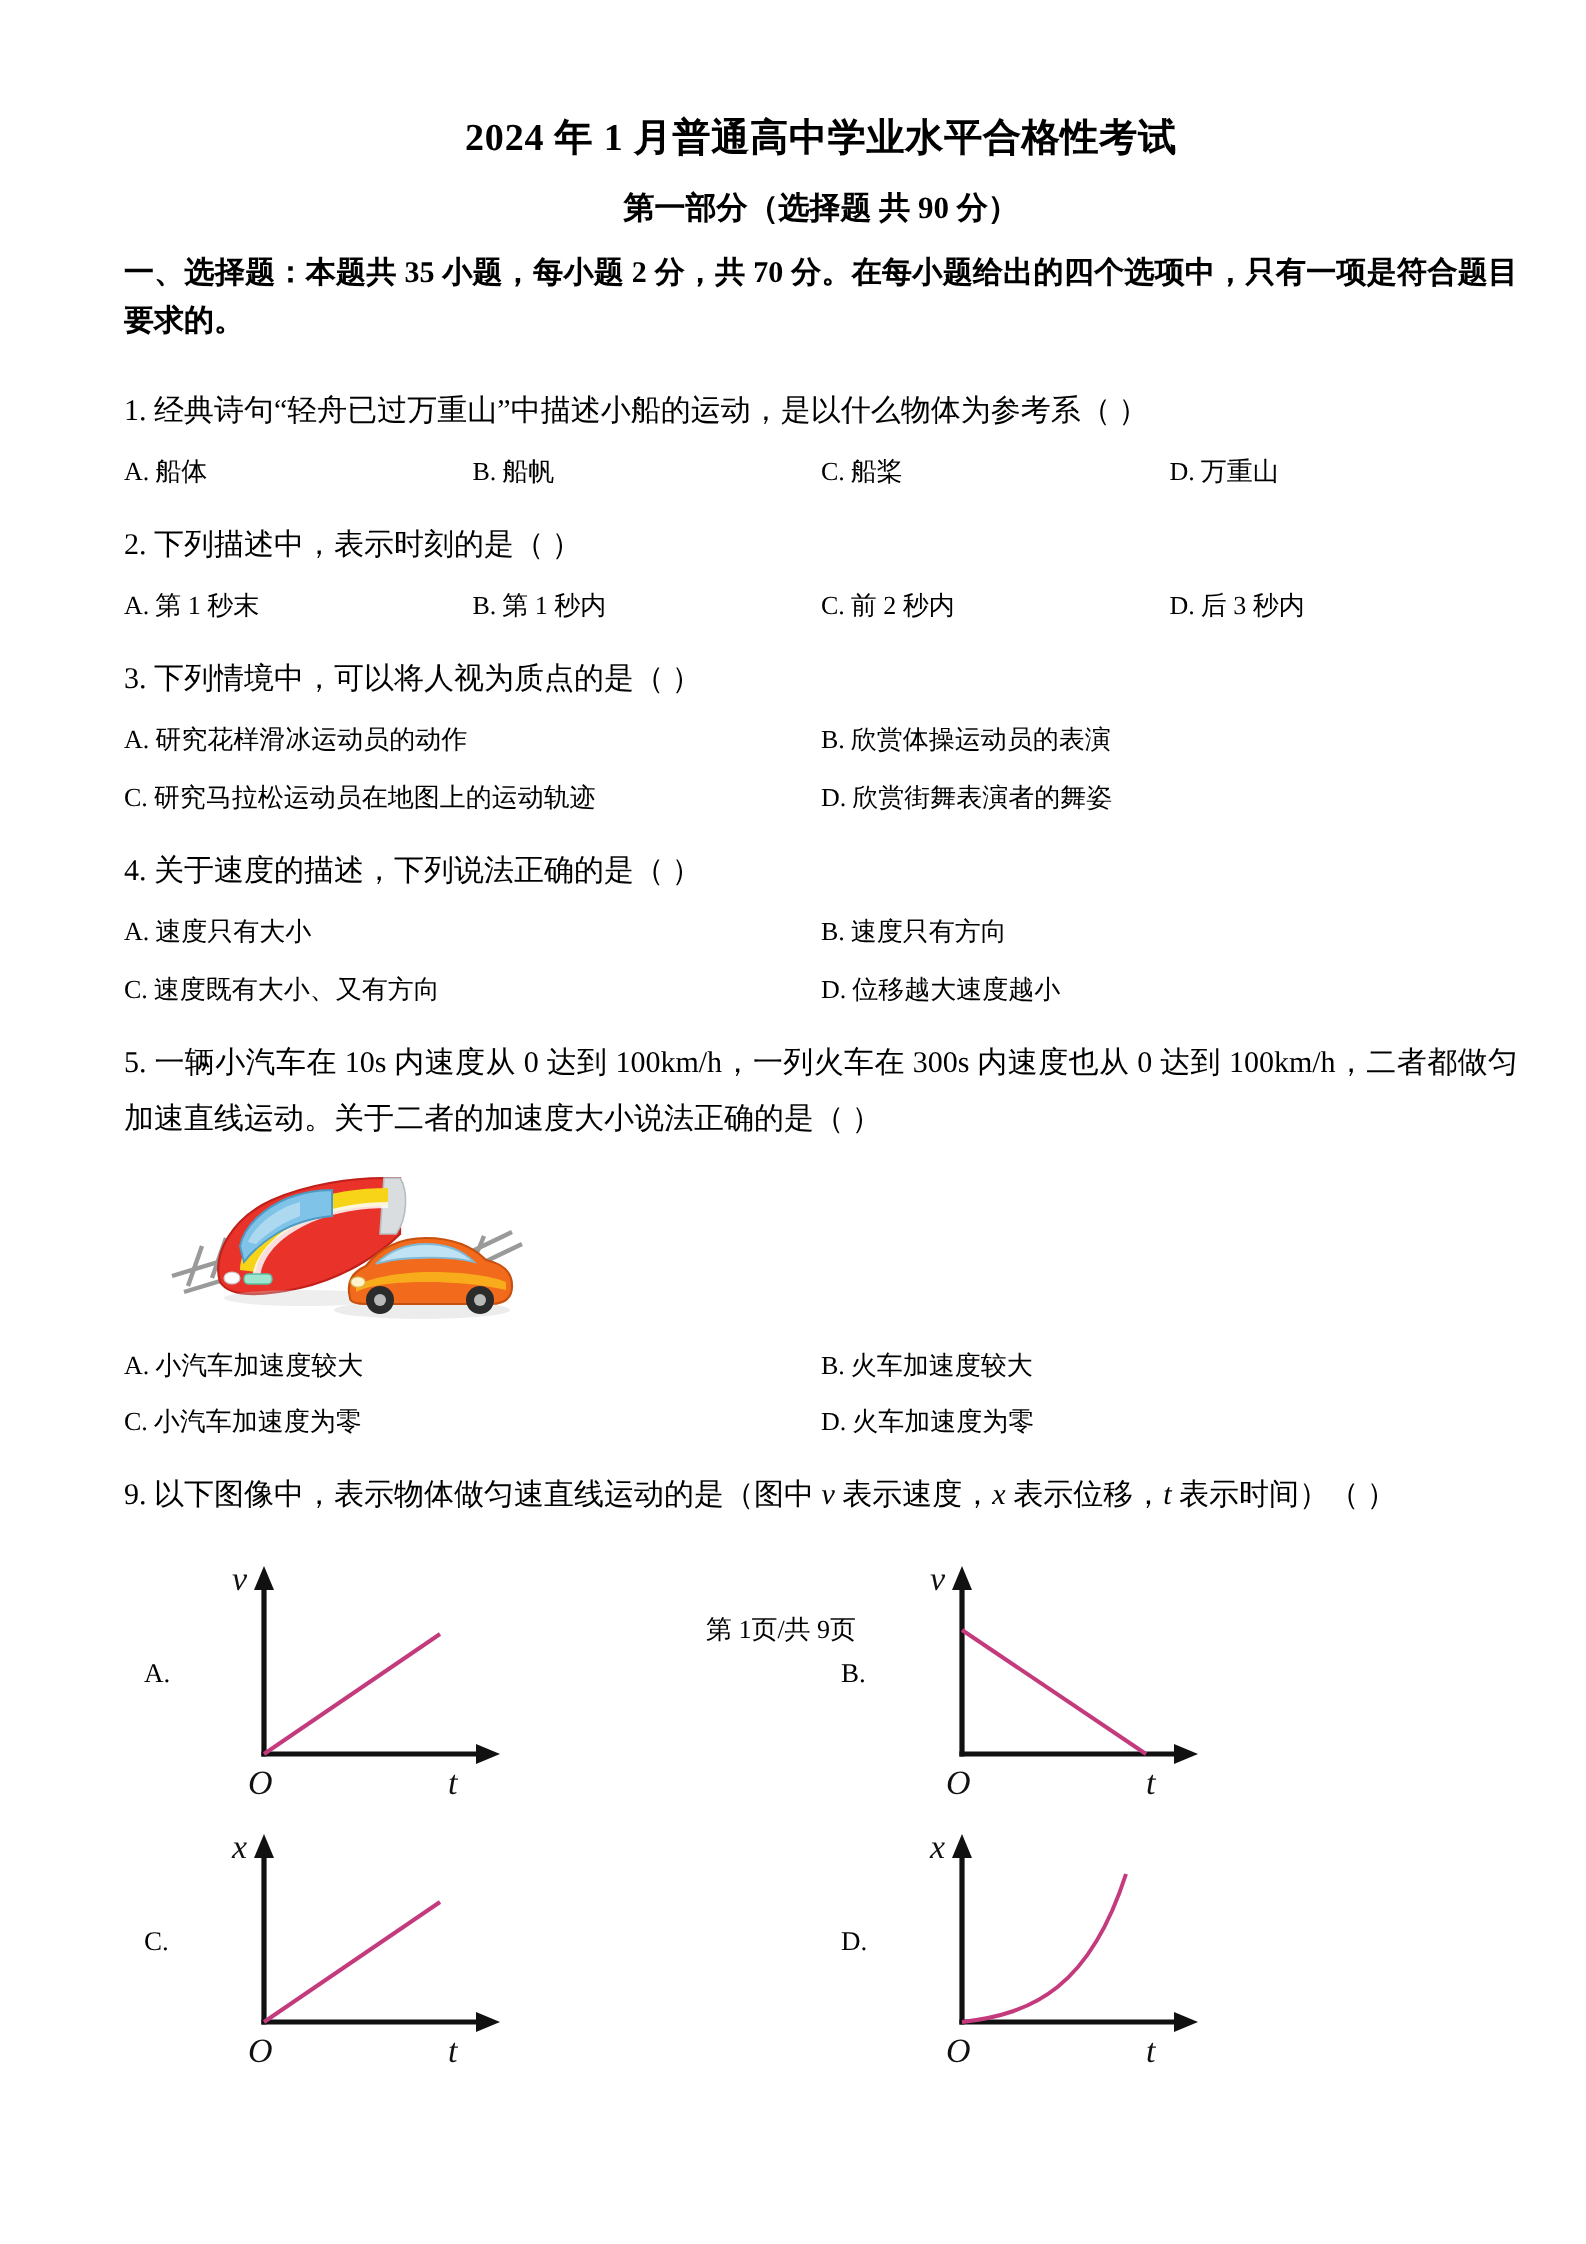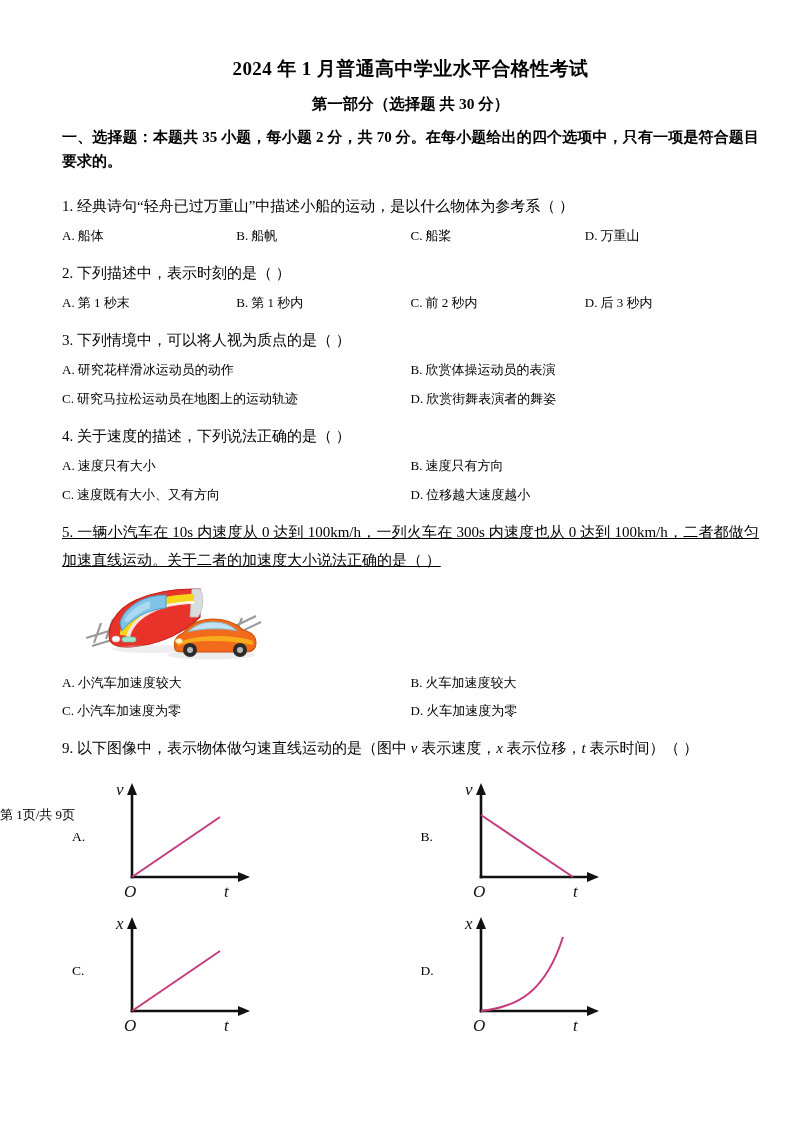--- a/index.html
+++ b/index.html
@@ -35,21 +35,21 @@
     font-weight:bold;
     line-height:1.62;
     margin:0 0 18px 0;
     text-align:justify;
   }
   .q-stem{
     font-size:15px;
     line-height:1.9;
     margin:0 0 4px 0;
   }
-  .q-stem.wide{ text-align:justify;text-decoration:underline; }
+  .q-stem.wide{ text-align:justify; }
   .opts{
     display:flex;
     font-size:13px;
     line-height:1.9;
     margin:0 0 4px 0;
   }
   .opts.cols4 > .opt{ width:25%; }
   .opts.cols2 > .opt{ width:50%; }
   .opts.cols2 > .opt:first-child{ width:50%; }
   .opt{ white-space:nowrap; }
@@ -85,31 +85,32 @@
     box-sizing:border-box;
   }
   .graph-box{ width:180px;height:128px; }
   .graph-box svg{ display:block; }
 
   
   .footer{
     position:absolute;
     left:0;right:12px;
     bottom:56px;
+    text-align:center;
     font-size:13px;
   }
 </style>
 </head>
 <body>
 
 <div class="page">
 
   <div class="doc-title">2024 年 1 月普通高中学业水平合格性考试</div>
 
-  <div class="part-title">第一部分（选择题   共 30 分）</div>
+  <div class="part-title">第一部分（选择题   共 90 分）</div>
 
   <div class="section-instruction">一、选择题：本题共 35 小题，每小题 2 分，共 70 分。在每小题给出的四个选项中，只有一项是符合题目要求的。</div>
 
   <div class="q-stem">1. 经典诗句“轻舟已过万重山”中描述小船的运动，是以什么物体为参考系（      ）</div>
   <div class="opts cols4">
     <div class="opt"><span class="lbl">A.</span><span>船体</span></div>
     <div class="opt"><span class="lbl">B.</span><span>船帆</span></div>
     <div class="opt"><span class="lbl">C.</span><span>船桨</span></div>
     <div class="opt"><span class="lbl">D.</span><span>万重山</span></div>
   </div>

